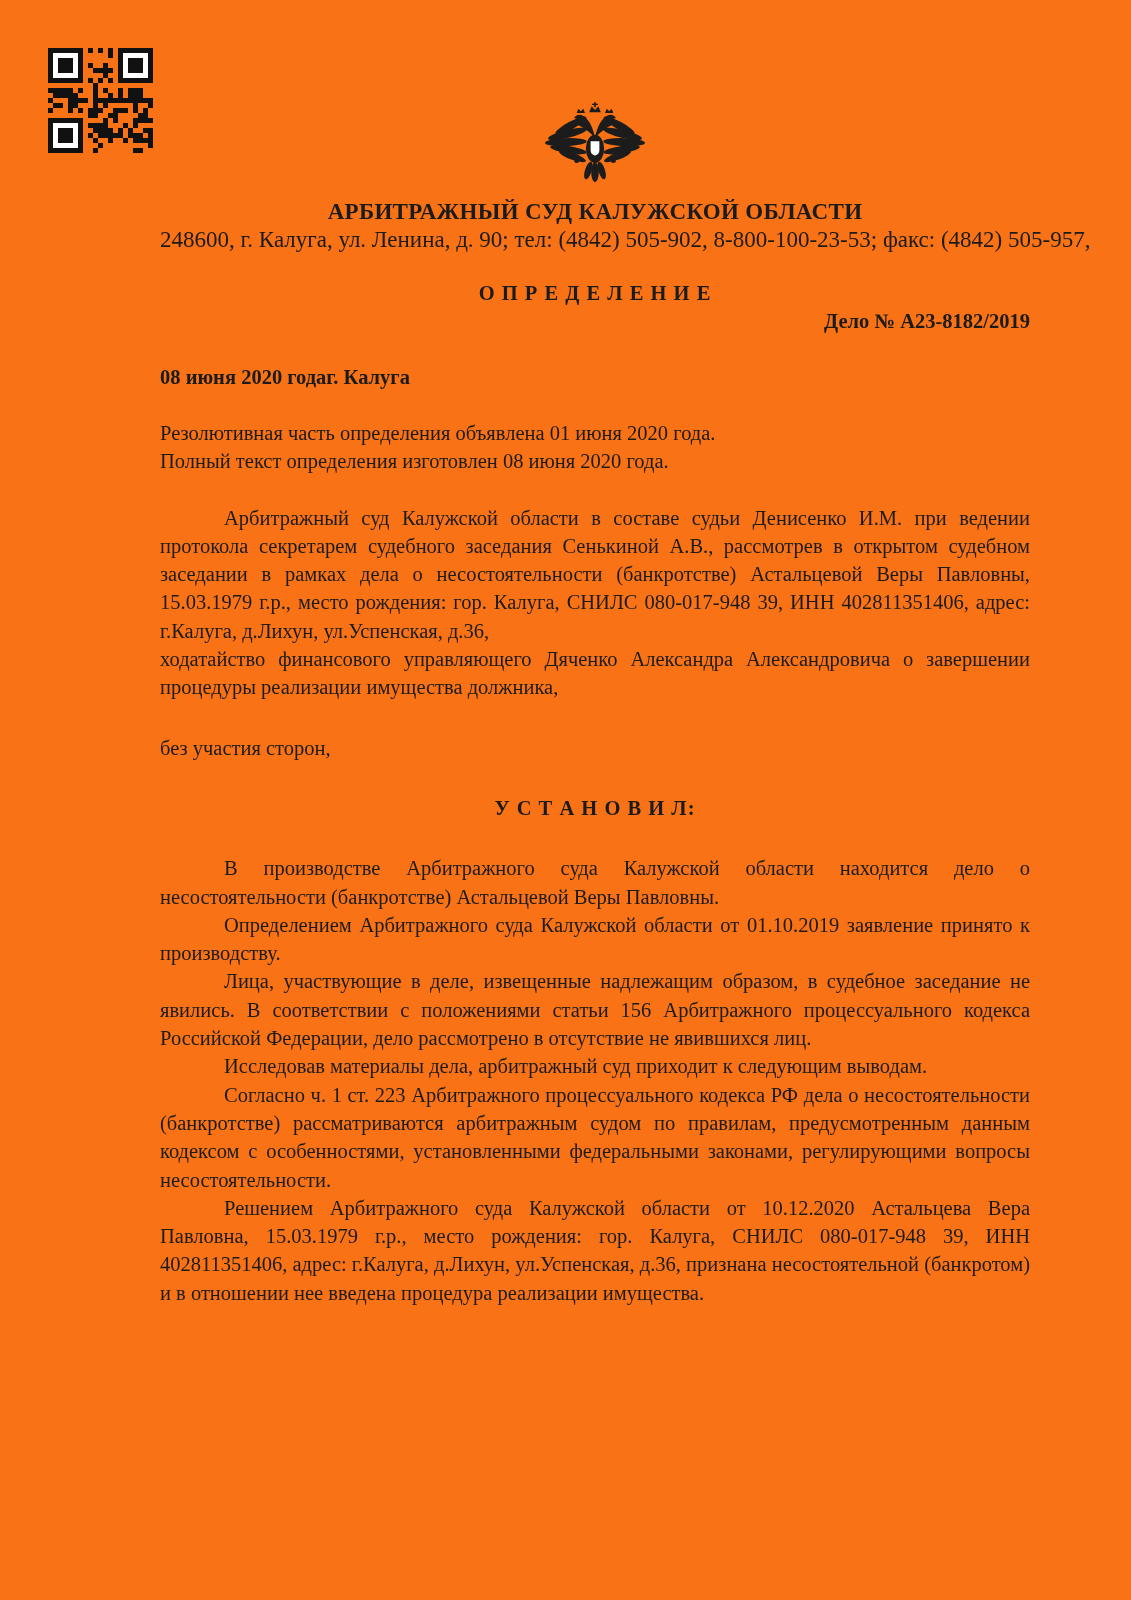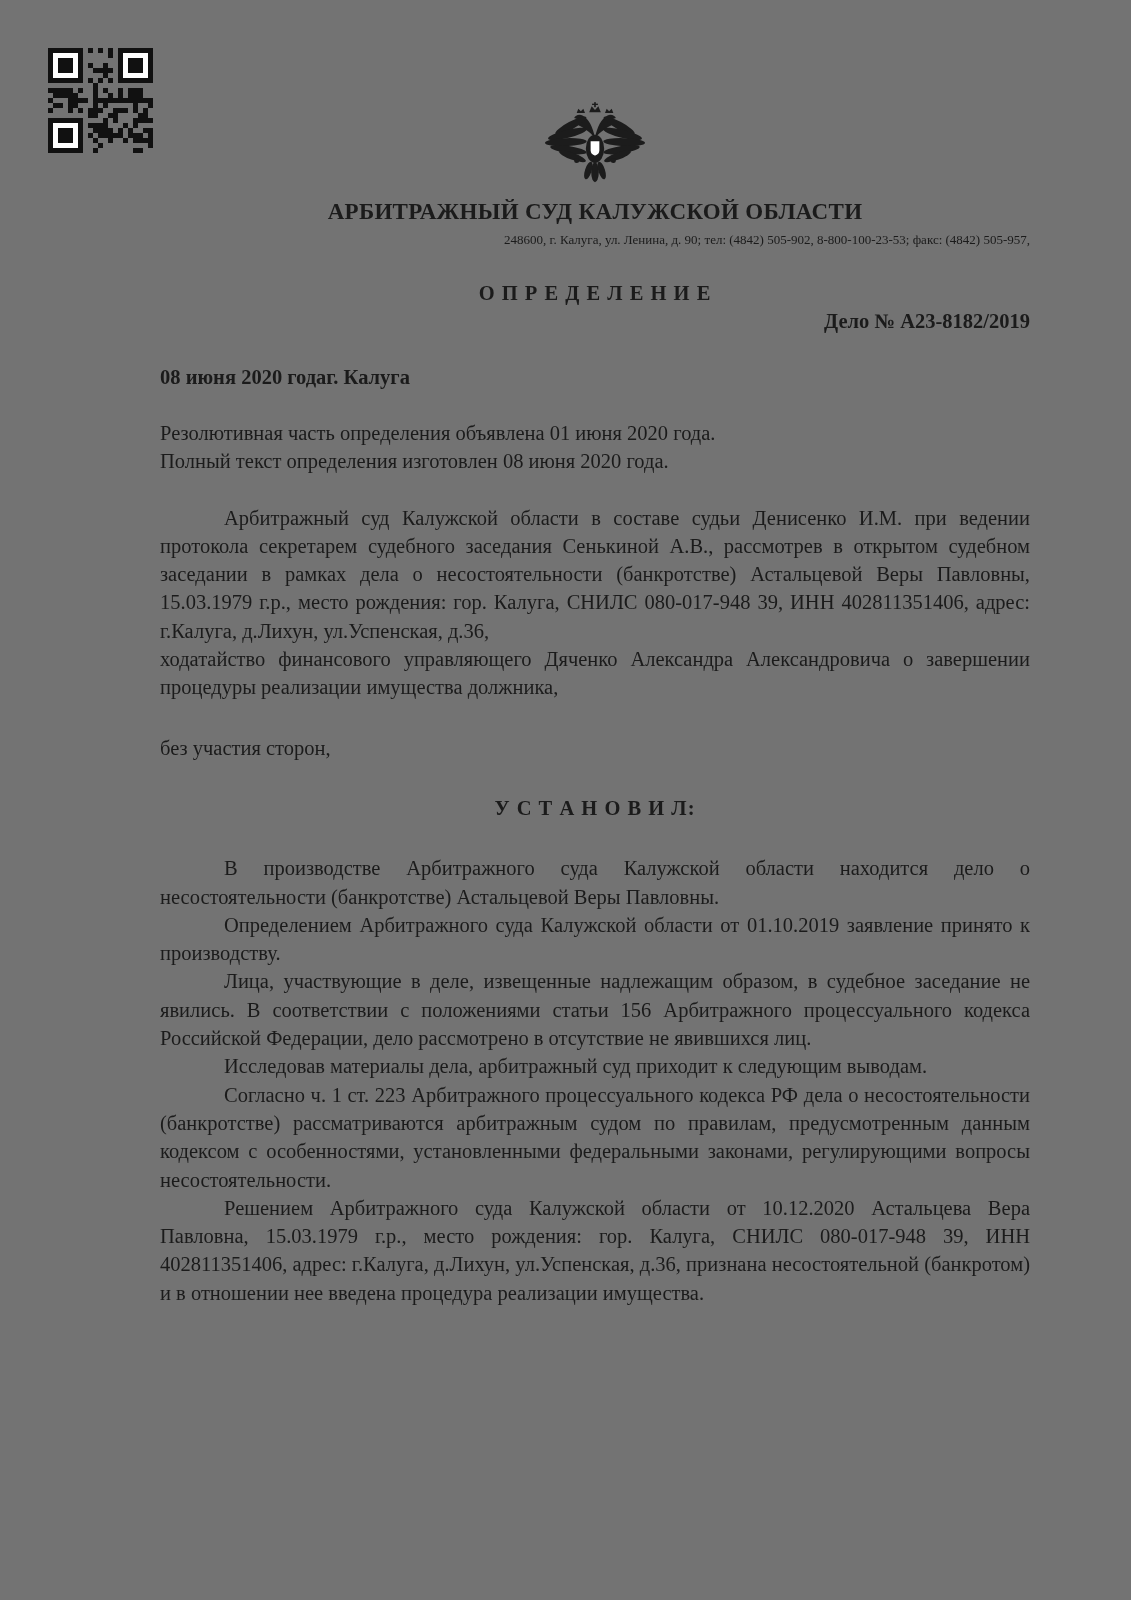--- a/index.html
+++ b/index.html
@@ -1,21 +1,21 @@
 <!DOCTYPE html>
 <html lang="ru"><head>
 <meta charset="utf-8">
 <title>Определение</title>
 <style>
   html,body { margin:0; padding:0; background:#ffffff; }
   .page {
     position: relative;
     width: 1131px;
     height: 1600px;
-    background: #737373;
+    background: #f97316;
     color: #1b1b1b;
     font-family: "Liberation Serif", "DejaVu Serif", serif;
     overflow: hidden;
   }
   .qr {
     position: absolute;
     top: 48px;
     left: 48px;
     width: 105px;
     height: 105px;
@@ -34,22 +34,22 @@
   .court-name {
     margin-top: 8px;
     text-align: center;
     font-weight: bold;
     font-size: 23px;
     line-height: 28px;
     letter-spacing: 0.3px;
     white-space: nowrap;
   }
   .addr {
-    text-align: right;
-    font-size: 13px;
+    text-align: center;
+    font-size: 23px;
     line-height: 27px;
     white-space: nowrap;
   }
   .doc-type {
     margin-top: 26px;
     text-align: center;
     font-weight: bold;
     font-size: 20.5px;
     line-height: 28px;
     letter-spacing: 1px;

